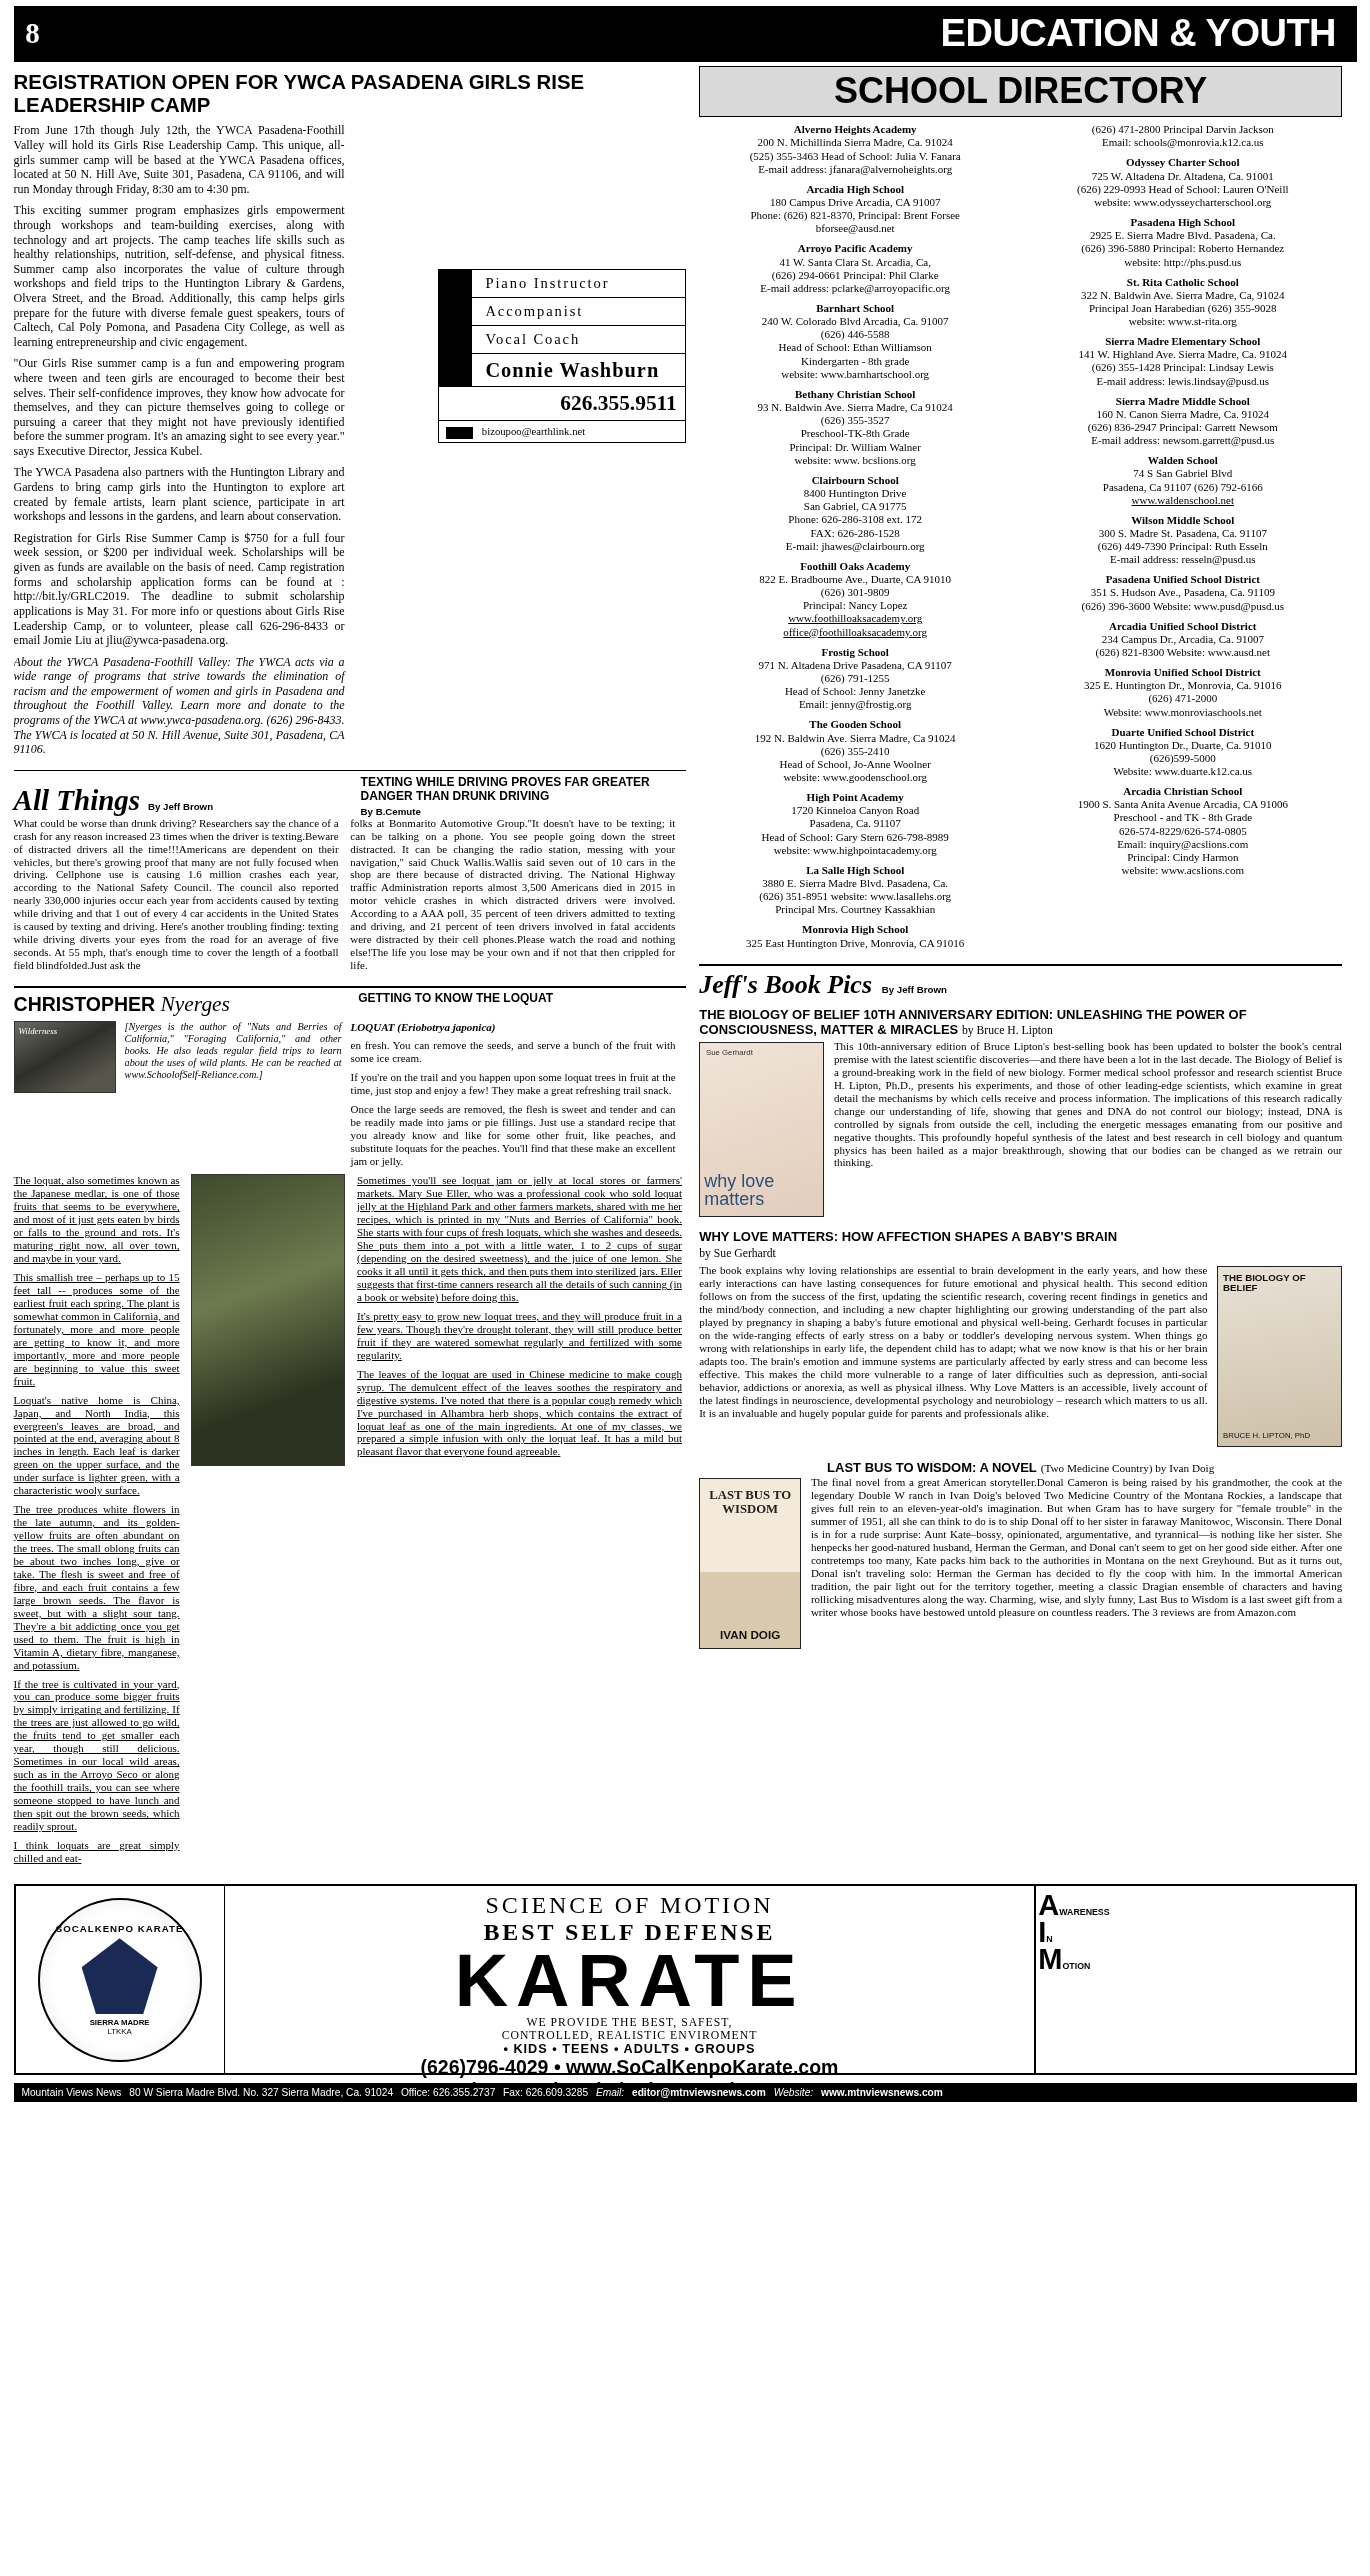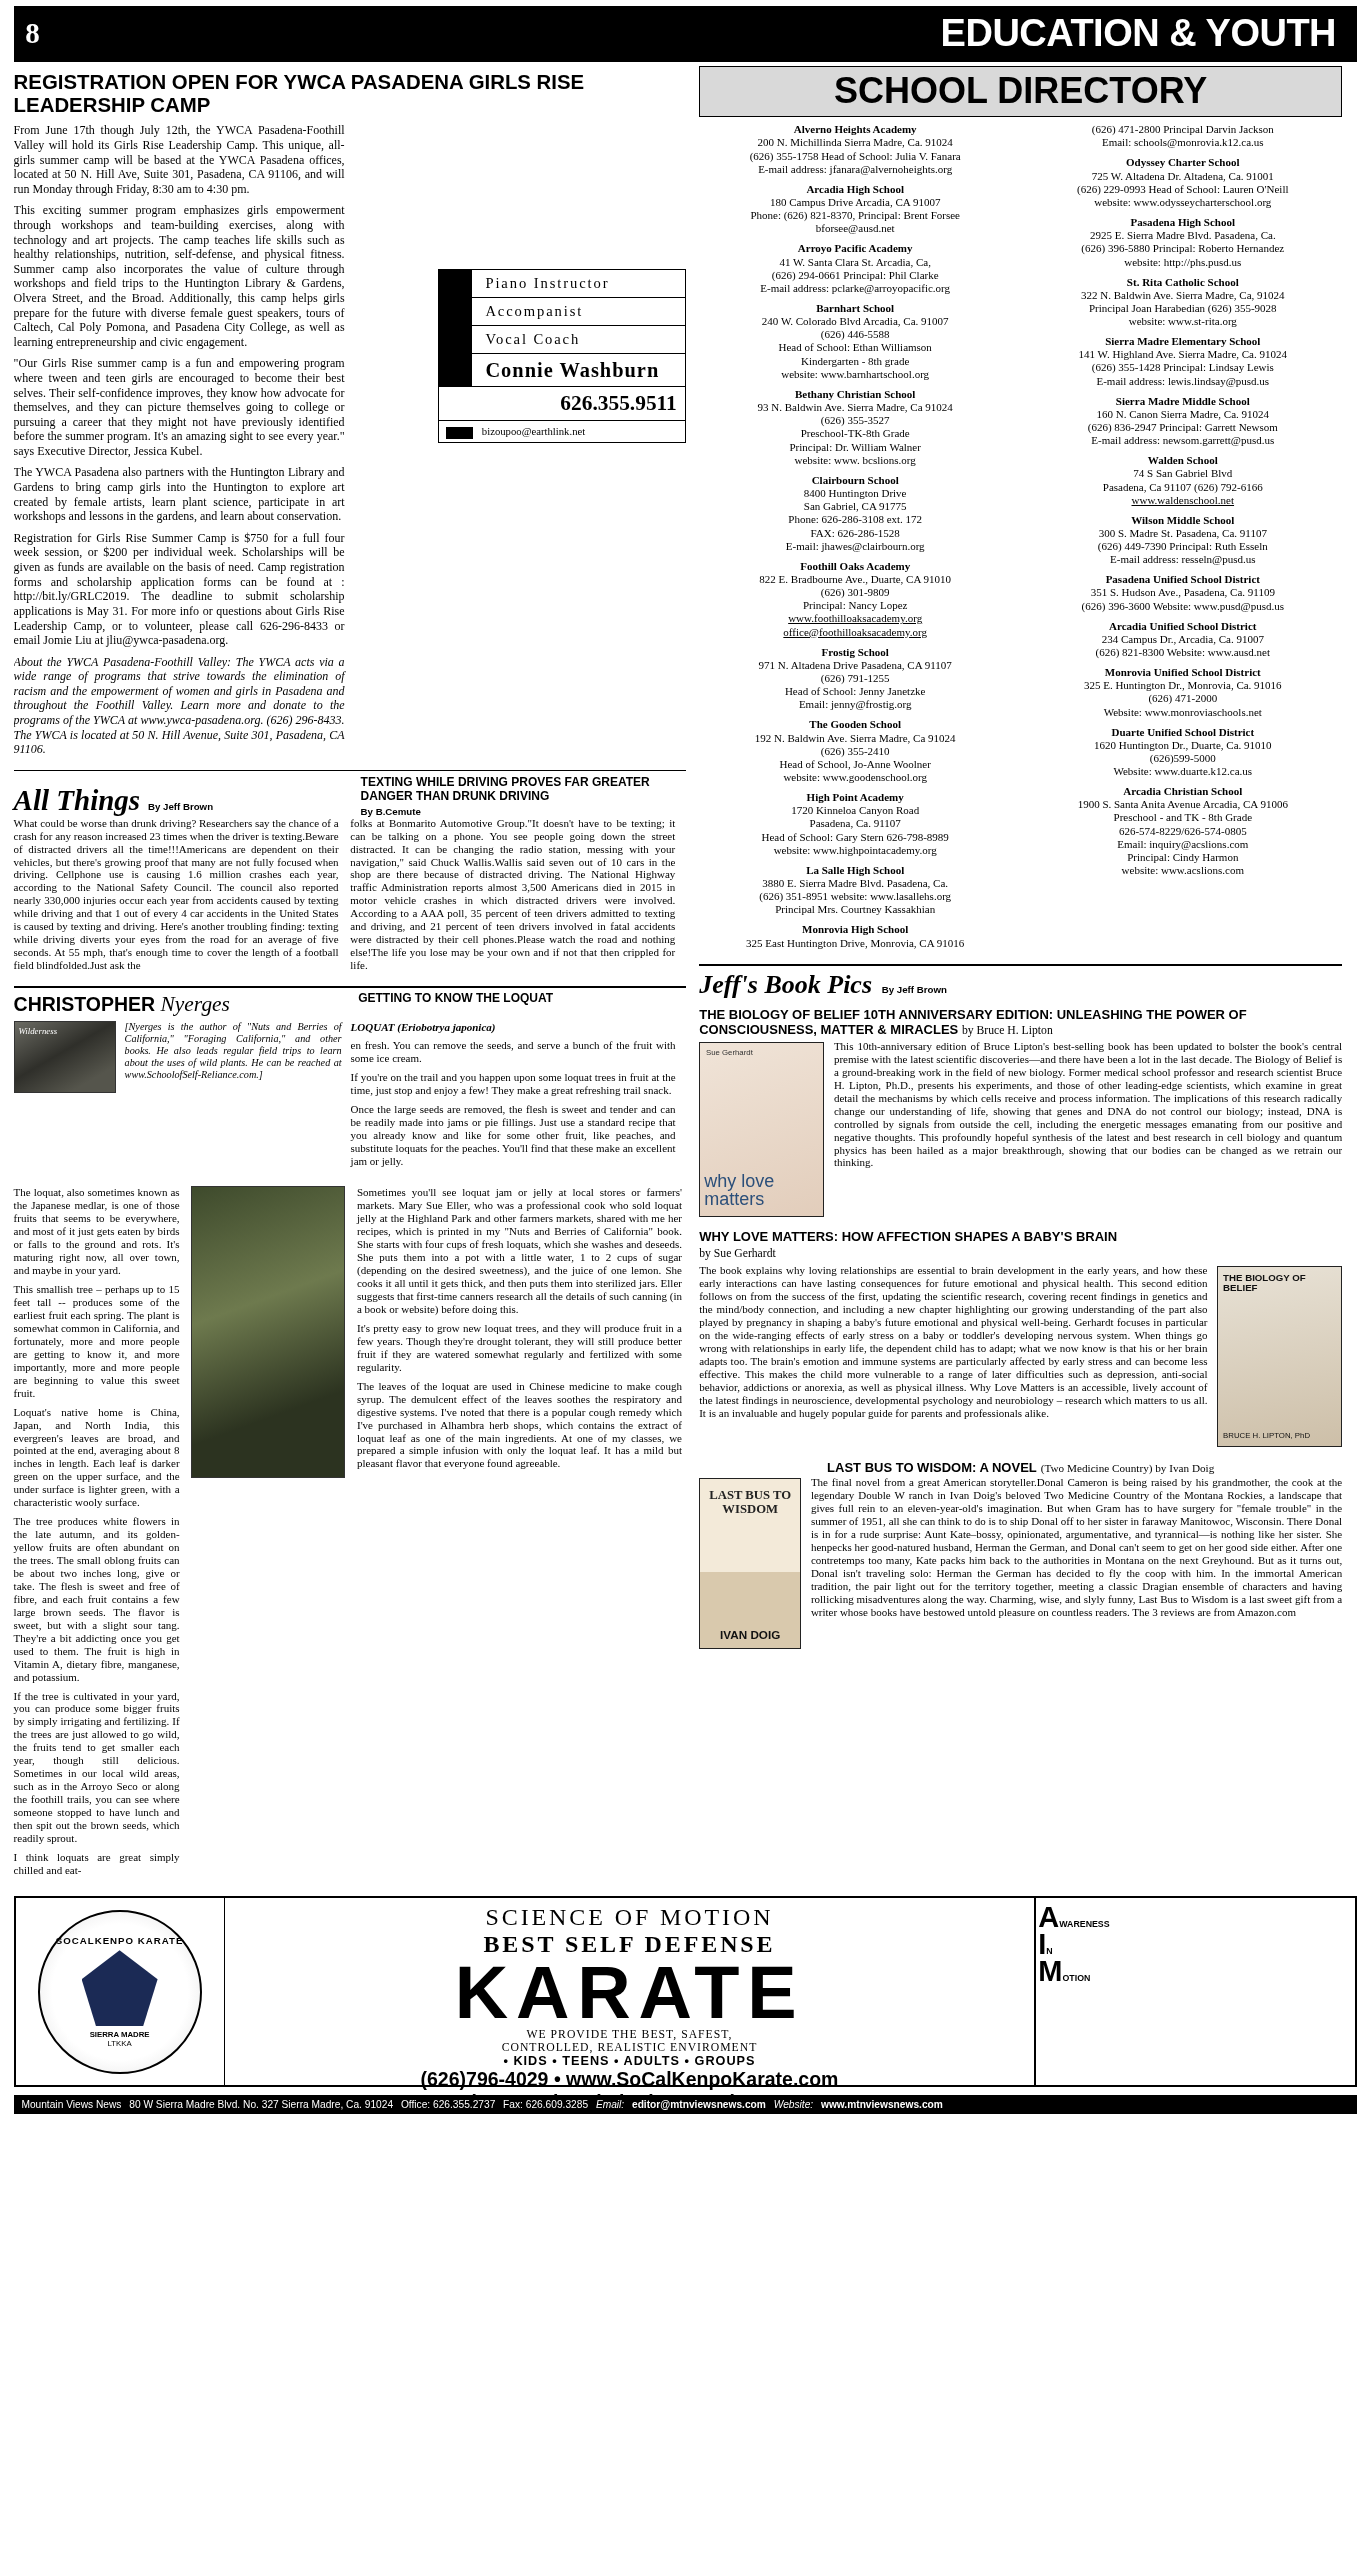--- a/index.html
+++ b/index.html
@@ -294,21 +294,21 @@
           <p class="small" style="font-style:italic; font-size:10.2px;">[Nyerges is the author of "Nuts and Berries of California," "Foraging California," and other books. He also leads regular field trips to learn about the uses of wild plants. He can be reached at www.SchoolofSelf-Reliance.com.]</p>
         </div>
         <div style="width:325px;">
           <p class="small" style="font-style:italic; font-weight:bold;">LOQUAT (Eriobotrya japonica)</p>
           <p class="small">en fresh.  You can remove the seeds, and serve a bunch of the fruit with some ice cream.</p>
           <p class="small">If you're on the trail and you happen upon some loquat trees in fruit at the time, just stop and enjoy a few!  They make a great refreshing trail snack.</p>
           <p class="small">Once the large seeds are removed, the flesh is sweet and tender and can be readily made into jams or pie fillings.  Just use a standard recipe that you already know and like for some other fruit, like peaches, and substitute loquats for the peaches.  You'll find that these make an excellent jam or jelly.</p>
         </div>
       </div>
 
-      <div style="display:flex; gap:11.7px; margin-top:13px;">
+      <div style="display:flex; gap:11.7px; margin-top:1px;text-decoration:underline;">
         <div style="width:166px;">
           <p class="small">The loquat, also sometimes known as the Japanese medlar, is one of those fruits that seems to be everywhere, and most of it just gets eaten by birds or falls to the ground and rots. It's maturing right now, all over town, and maybe in your yard.</p>
           <p class="small">This smallish tree – perhaps up to 15 feet tall -- produces some of the earliest fruit each spring. The plant is somewhat common in California, and fortunately, more and more people are getting to know it, and more importantly, more and more people are beginning to value this sweet fruit.</p>
           <p class="small">Loquat's native home is China, Japan, and North India, this evergreen's leaves are broad, and pointed at the end, averaging about 8 inches in length.  Each leaf  is darker green on the upper surface, and the under surface is lighter green, with a characteristic wooly surface.</p>
           <p class="small">The tree produces white flowers in the late autumn, and its golden-yellow fruits are often abundant on the trees.  The small oblong fruits can be about two inches long, give or take. The flesh is sweet and free of fibre, and each fruit contains a few large brown seeds.  The flavor is sweet, but with a slight sour tang. They're a bit addicting once you get used to them.  The fruit is high in Vitamin A, dietary fibre, manganese, and potassium.</p>
           <p class="small">If the tree is cultivated in your yard, you can produce some bigger fruits by simply irrigating and fertilizing. If the trees are just allowed to go wild, the fruits tend to get smaller each year, though still delicious.  Sometimes in our local wild areas, such as in the Arroyo Seco or along the foothill trails,  you can see where someone stopped to have lunch and then spit out the brown seeds, which readily sprout.</p>
           <p class="small">I think loquats are great simply chilled and eat-</p>
         </div>
         <div style="width:154px;">
           <div class="photo" style="height:292px; background:linear-gradient(160deg,#3e4a2c,#6e7a4e 40%,#2c3320 75%); position:relative;"></div>
@@ -326,21 +326,21 @@
 
       <div class="sd-banner">
         <span>SCHOOL DIRECTORY</span>
       </div>
 
       <div class="sd-cols">
         <div class="sd-col" id="sd-left">
             <div class="sd-entry">
               <div class="nm">Alverno Heights Academy</div>
               <div>200 N. Michillinda  Sierra Madre, Ca. 91024</div>
-              <div>(626) 355-1758 Head of School: Julia V. Fanara</div>
+              <div>(525) 355-3463 Head of School: Julia V. Fanara</div>
               <div>E-mail address: jfanara@alvernoheights.org</div>
             </div>
             <div class="sd-entry">
               <div class="nm">Arcadia High School</div>
               <div>180 Campus Drive Arcadia, CA 91007</div>
               <div>Phone: (626) 821-8370, Principal: Brent Forsee</div>
               <div>bforsee@ausd.net</div>
             </div>
             <div class="sd-entry">
               <div class="nm">Arroyo Pacific Academy</div>

